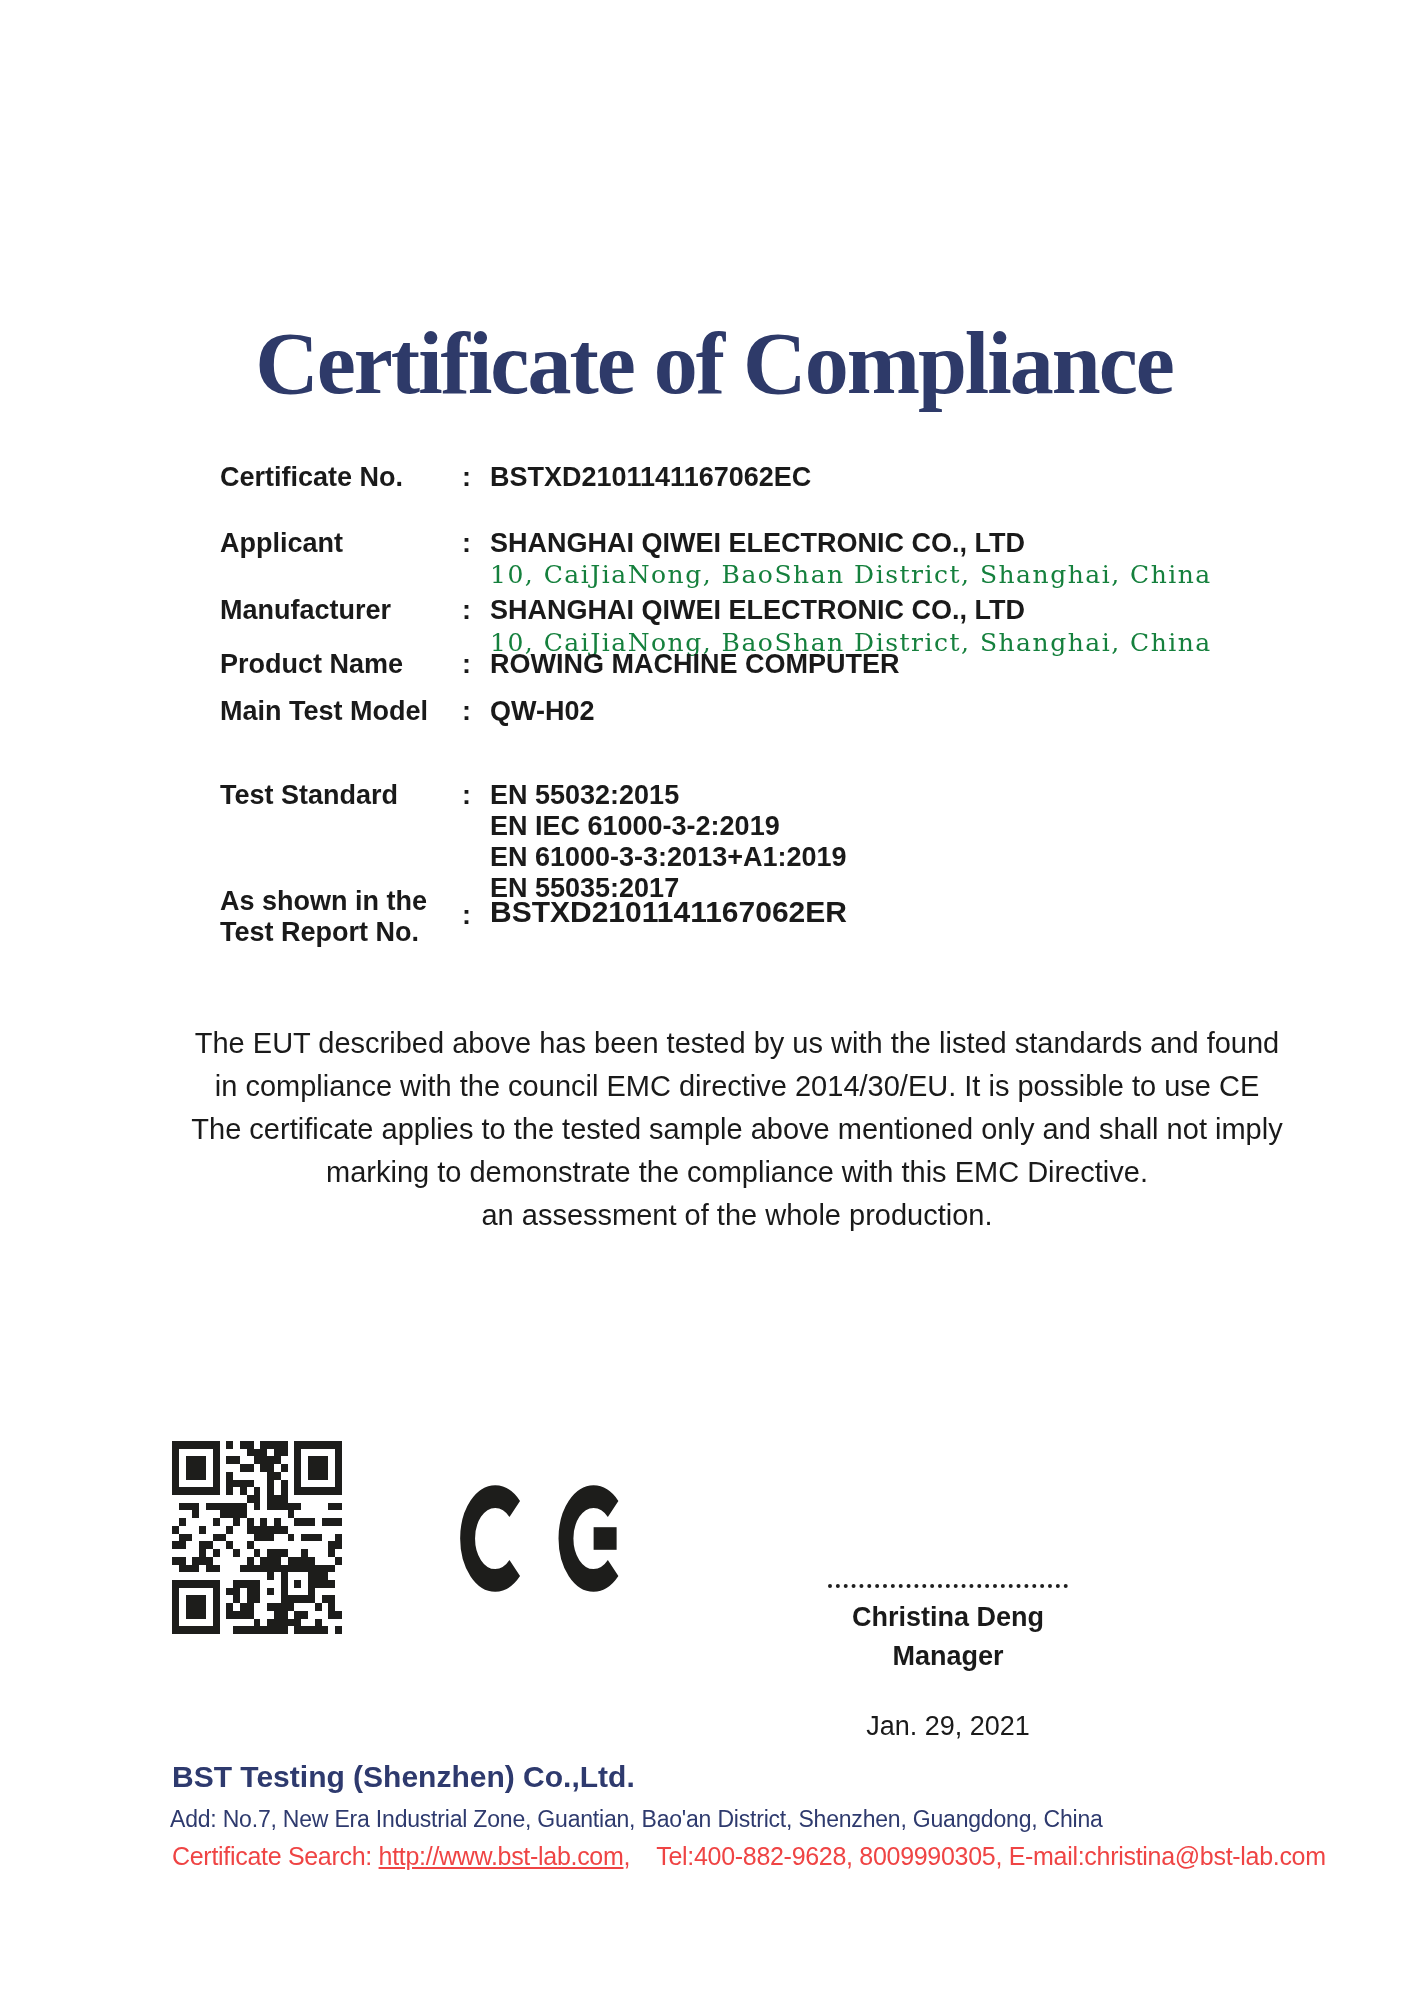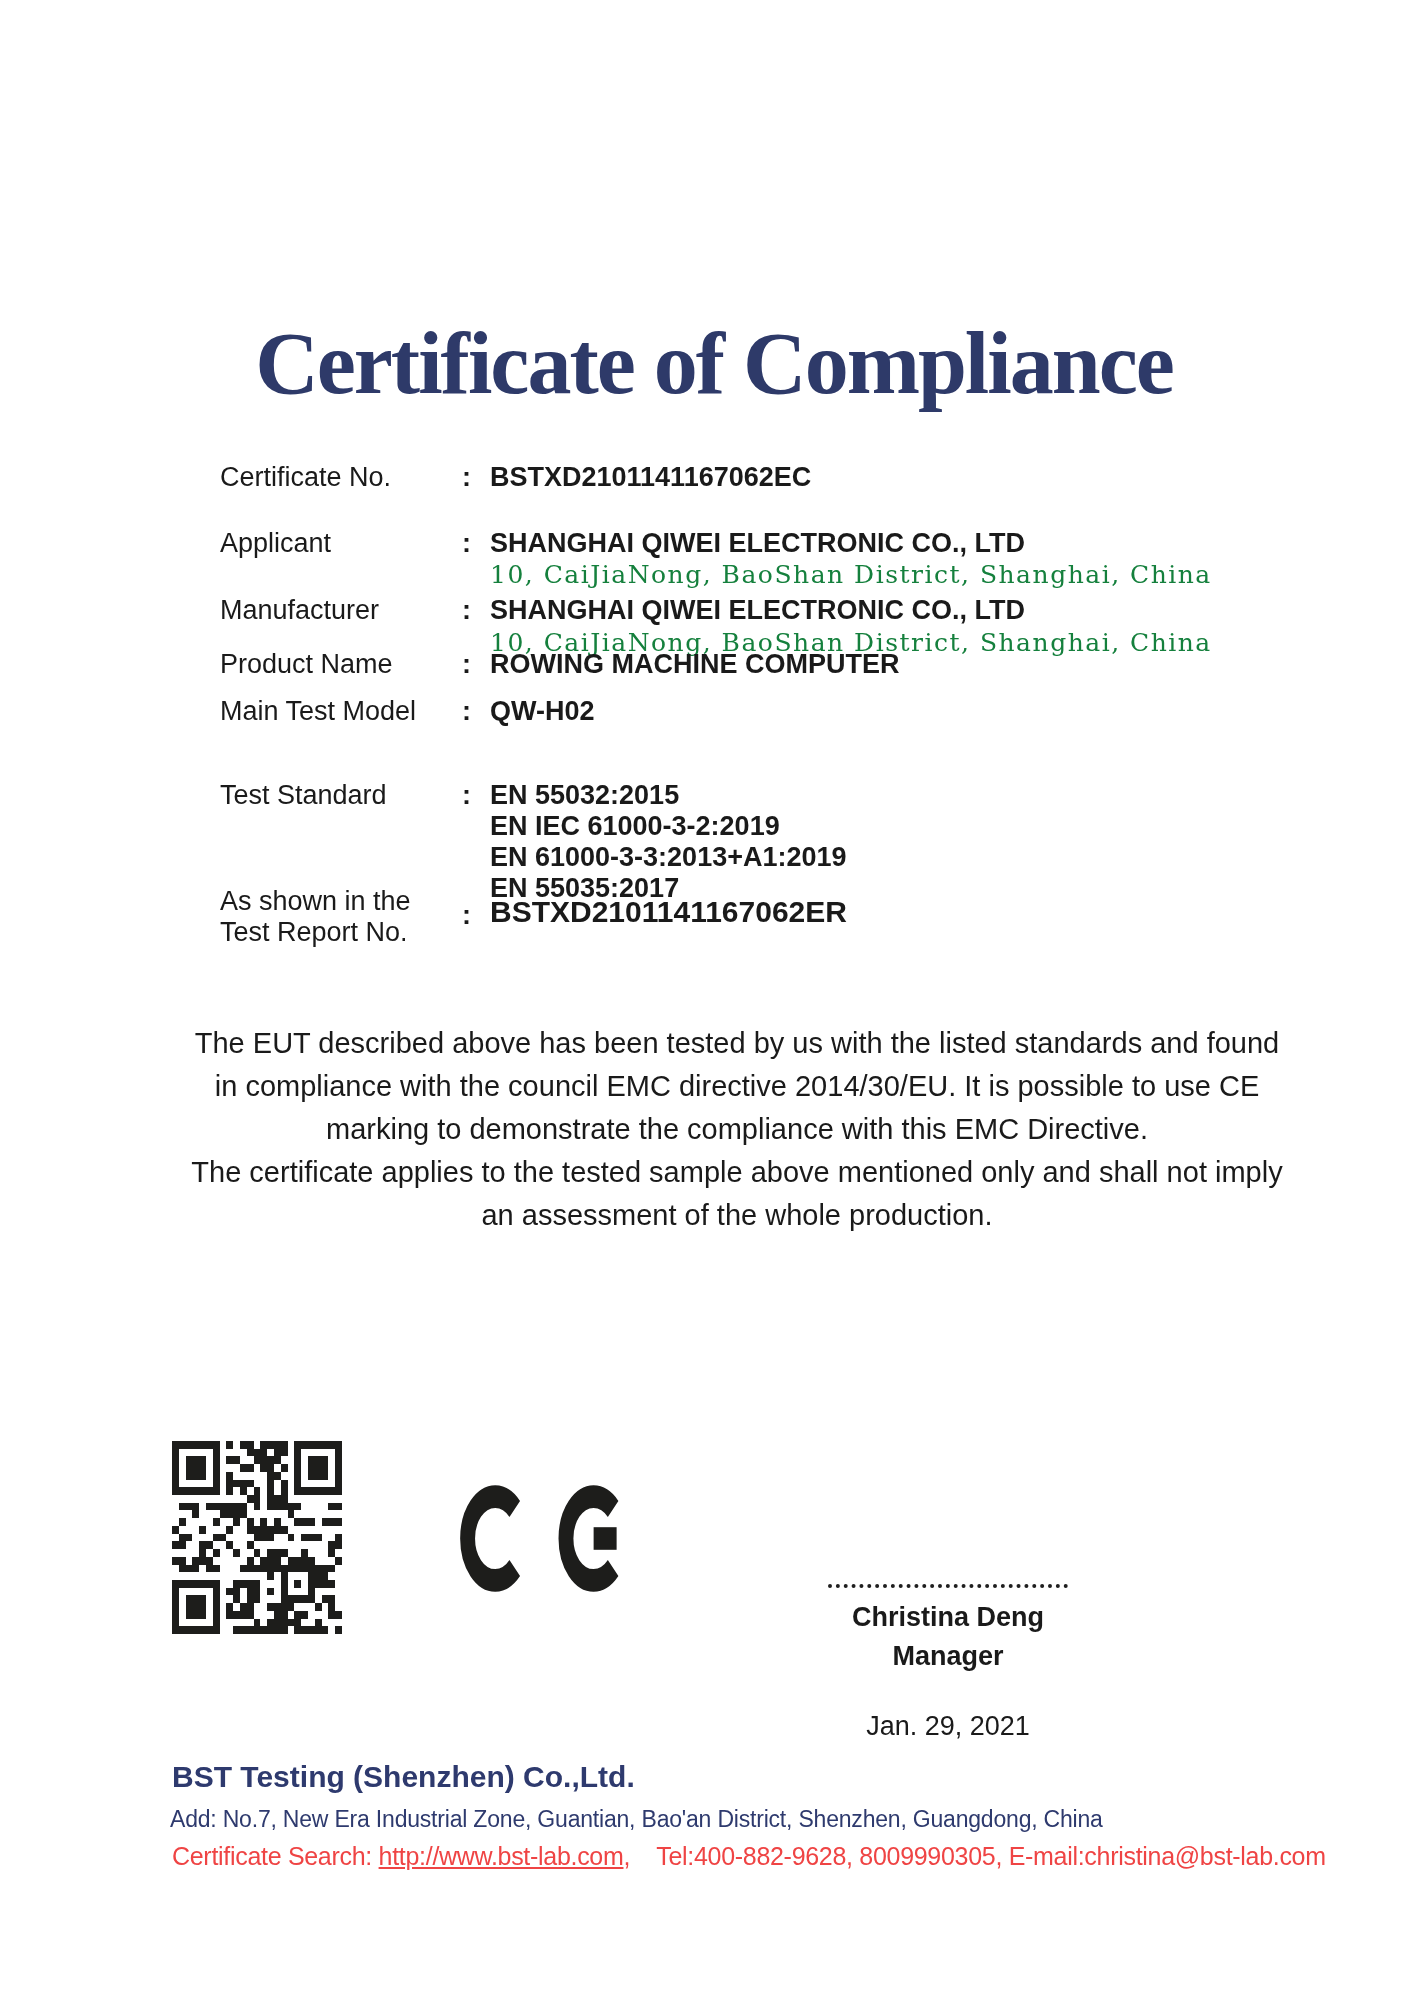--- a/index.html
+++ b/index.html
@@ -12,21 +12,21 @@
   .doc-title {
     position:absolute; top:320px; left:0; width:1428px;
     text-align:center;
     font-family:"Liberation Serif", serif;
     font-weight:bold; font-size:88px; letter-spacing:-2px;
     color:#2e3a69; line-height:1;
   }
 
   
   .drow { position:absolute; left:220px; display:flex; align-items:flex-start; }
-  .dlabel { width:242px; font-size:27px; font-weight:normal; color:#1a1a1a; line-height:31px; }
+  .dlabel { width:242px; font-size:27px; font-weight:bold; color:#1a1a1a; line-height:31px; }
   .dcolon { width:28px; font-size:27px; font-weight:bold; color:#1a1a1a; line-height:31px; }
   .dvalue { font-size:27px; font-weight:bold; color:#1a1a1a; line-height:31px; white-space:nowrap; }
   .dvalue.big { font-size:30px; }
   .addr {
     position:absolute; left:490px;
     font-family:"DejaVu Serif", serif; font-weight:normal;
     font-size:25px; letter-spacing:1.5px; color:#15803d; white-space:nowrap;
   }
   .std-line { font-size:27px; font-weight:bold; line-height:31px; }
 
@@ -117,22 +117,22 @@
       <div>As shown in the</div>
       <div>Test Report No.</div>
     </div>
     <div class="dcolon" style="padding-top:14px;">:</div>
     <div class="dvalue big" style="padding-top:10px;">BSTXD2101141167062ER</div>
   </div>
 
   <div class="body-text">
     <div class="bline">The EUT described above has been tested by us with the listed standards and found</div>
     <div class="bline">in compliance with the council EMC directive 2014/30/EU. It is possible to use CE</div>
+    <div class="bline">The certificate applies to the tested sample above mentioned only and shall not imply</div>
     <div class="bline">marking to demonstrate the compliance with this EMC Directive.</div>
-    <div class="bline">The certificate applies to the tested sample above mentioned only and shall not imply</div>
     <div class="bline">an assessment of the whole production.</div>
   </div>
 
   <div class="qr" id="qr"><svg viewBox="0 0 25 25" width="170" height="193" preserveAspectRatio="none" shape-rendering="crispEdges" fill="#1d1d1b">
         <rect x="0" y="0" width="1" height="1"></rect>
         <rect x="1" y="0" width="1" height="1"></rect>
         <rect x="2" y="0" width="1" height="1"></rect>
         <rect x="3" y="0" width="1" height="1"></rect>
         <rect x="4" y="0" width="1" height="1"></rect>
         <rect x="5" y="0" width="1" height="1"></rect>

